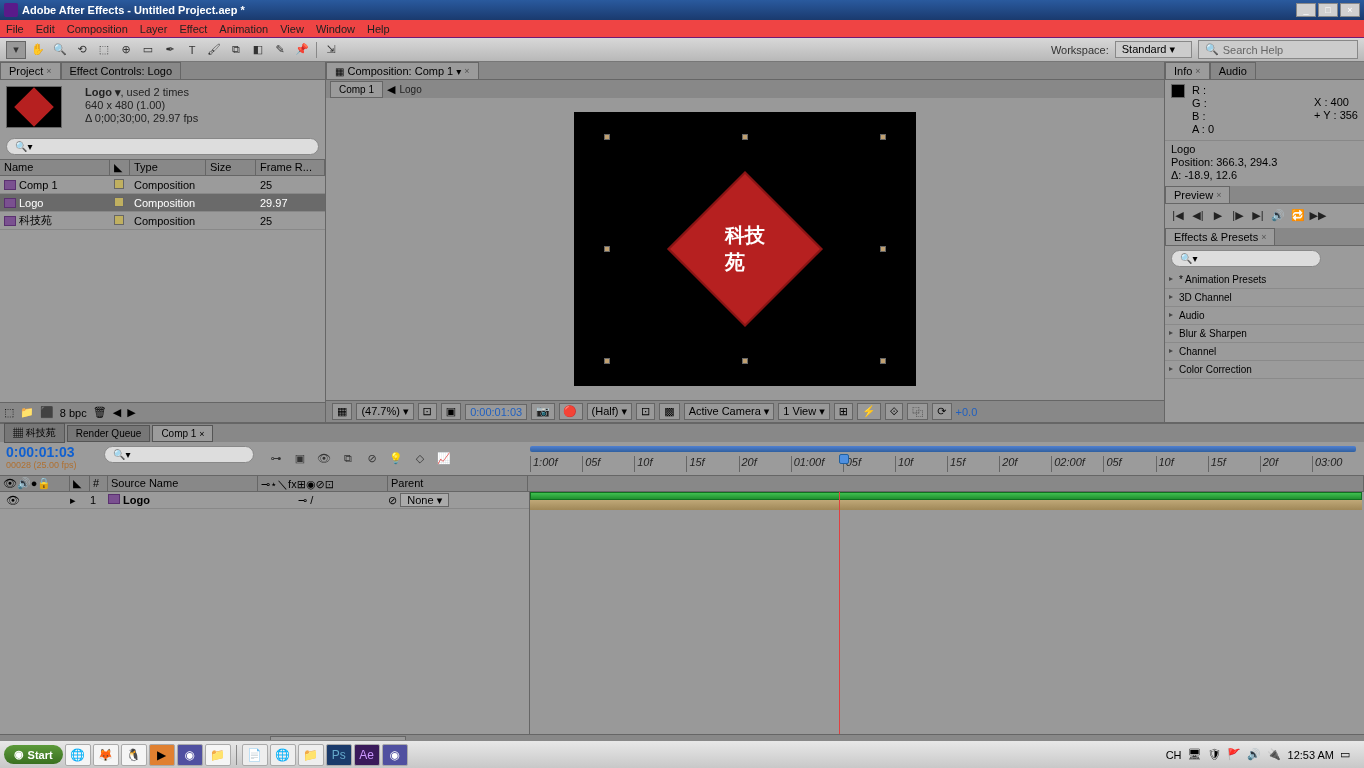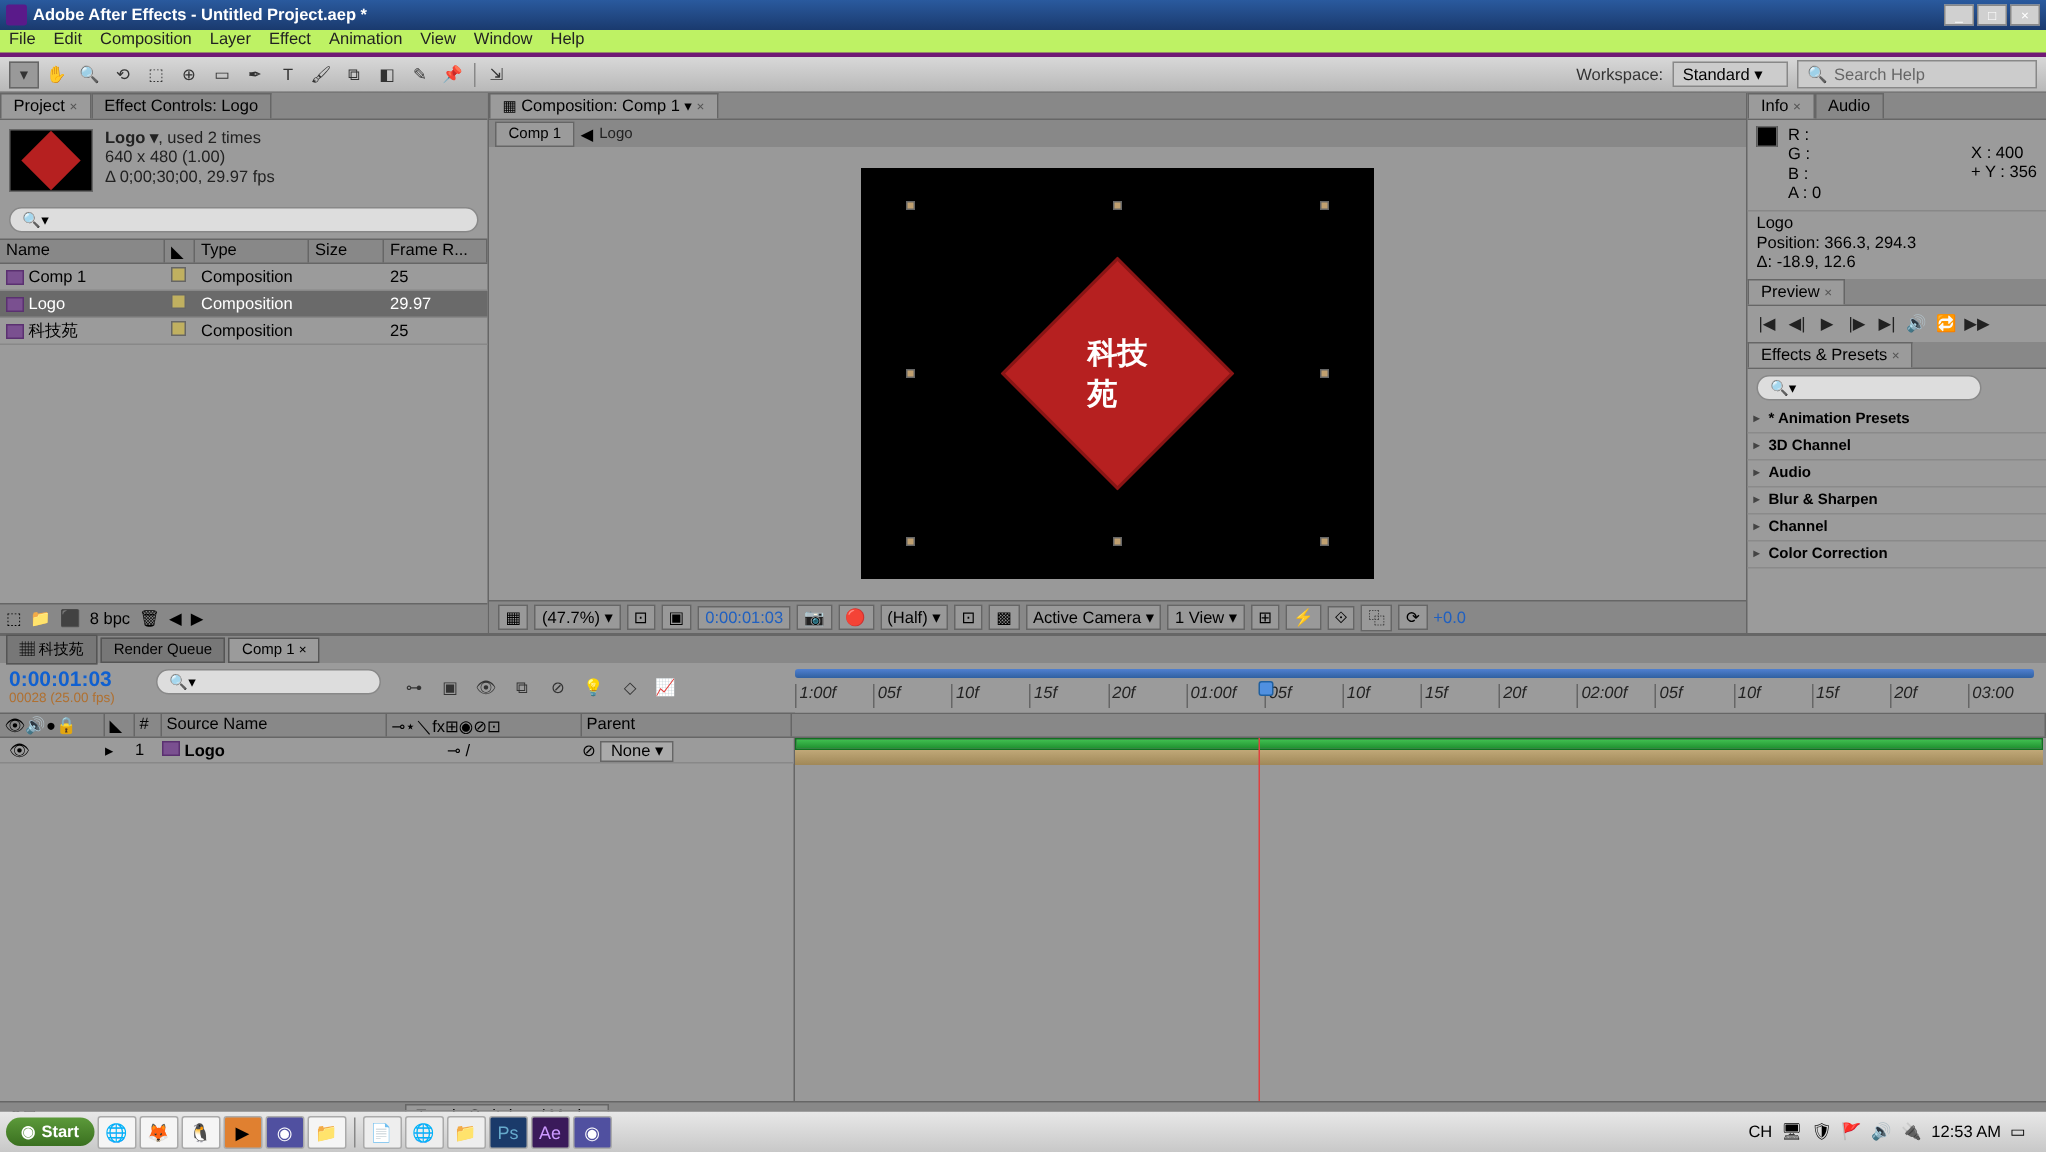--- a/index.html
+++ b/index.html
@@ -2,37 +2,37 @@
 <html><head>
 <meta charset="utf-8">
 <style>
 * { margin: 0; padding: 0; box-sizing: border-box; font-family: Tahoma, Arial, sans-serif; font-size: 11px; user-select: none; }
 body { background: #9b9b9b; width: 1364px; height: 768px; overflow: hidden; position: relative; }
 .titlebar { background: linear-gradient(#2a5a9e, #1a3a6e); height: 20px; display: flex; align-items: center; padding: 0 4px; color: white; }
 .titlebar-icon { width: 14px; height: 14px; background: #5a1a8a; margin-right: 4px; border-radius: 2px; }
 .titlebar-text { flex: 1; font-weight: bold; font-size: 11px; }
 .window-controls { display: flex; gap: 2px; }
 .window-btn { width: 20px; height: 14px; background: #d0d0d0; border: 1px solid #888; font-size: 9px; display: flex; align-items: center; justify-content: center; cursor: pointer; }
-.menubar { background: #bef264; height: 18px; display: flex; align-items: flex-start; padding: 0 6px; gap: 12px; border-bottom: 3px solid #701a75; }
+.menubar { background: #ef4444; height: 18px; display: flex; align-items: center; padding: 0 6px; gap: 12px; border-bottom: 1px solid #701a75; }
 .menu-item { cursor: pointer; color: #222; }
 .toolbar { background: linear-gradient(#d8d8d8, #b8b8b8); height: 24px; display: flex; align-items: center; padding: 0 6px; gap: 2px; border-bottom: 1px solid #777; }
 .tool-btn { width: 20px; height: 18px; display: flex; align-items: center; justify-content: center; cursor: pointer; border: 1px solid transparent; color: #333; }
 .tool-btn.active { background: #999; border: 1px solid #666; }
 .tool-sep { width: 1px; height: 16px; background: #888; margin: 0 2px; }
 .toolbar-right { margin-left: auto; display: flex; align-items: center; gap: 6px; }
 .workspace-label { color: #333; }
 .workspace-select { background: #ccc; border: 1px solid #888; padding: 1px 16px 1px 6px; cursor: pointer; position: relative; }
 .search-help { background: #ccc; border: 1px solid #888; padding: 2px 6px; width: 160px; display: flex; align-items: center; gap: 4px; }
 .main-area { display: flex; height: 360px; }
 .left-panel { width: 326px; background: #9b9b9b; border-right: 1px solid #666; display: flex; flex-direction: column; }
 .panel-tabs { background: #888; height: 18px; display: flex; align-items: center; border-bottom: 1px solid #666; }
 .panel-tab { padding: 2px 8px; background: #9b9b9b; border: 1px solid #666; border-bottom: none; font-size: 10px; cursor: pointer; display: flex; align-items: center; gap: 3px; }
 .panel-tab.active { background: #9b9b9b; }
 .panel-tab .x { font-size: 9px; color: #555; }
-.project-info { display: flex; padding: 6px; gap: 8px; }
+.project-info { display: flex; padding: 6px; gap: 23px; }
 .thumb { width: 56px; height: 42px; background: #000; border: 1px solid #666; display: flex; align-items: center; justify-content: center; }
 .thumb-logo { width: 28px; height: 28px; background: #b62020; transform: rotate(45deg); }
 .proj-details { font-size: 10px; color: #222; line-height: 13px; }
 .proj-details b { font-weight: bold; }
 .search-row { padding: 4px 6px; display: flex; }
 .search-input { flex: 1; background: #ddd; border: 1px solid #888; border-radius: 10px; padding: 2px 8px; font-size: 10px; }
 .proj-table { flex: 1; border-top: 1px solid #666; }
 .proj-header { background: #888; display: flex; height: 16px; font-size: 10px; border-bottom: 1px solid #666; }
 .proj-header > div { padding: 1px 4px; border-right: 1px solid #666; }
 .ph-name { width: 110px; } .ph-tag { width: 20px; } .ph-type { width: 76px; } .ph-size { width: 50px; } .ph-rate { flex: 1; }
@@ -64,21 +64,21 @@
 
 .right-panel { width: 200px; background: #9b9b9b; border-left: 1px solid #666; display: flex; flex-direction: column; }
 .info-content { padding: 4px 6px; font-size: 10px; line-height: 13px; display: flex; }
 .info-left { flex: 1; }
 .info-sw { width: 14px; height: 14px; background: #000; border: 1px solid #666; display: inline-block; vertical-align: top; margin-right: 4px; }
 .info-right { text-align: left; margin-top: 12px; }
 .info-extra { padding: 2px 6px; font-size: 10px; line-height: 13px; border-top: 1px solid #888; }
 .preview-controls { padding: 4px 6px; display: flex; gap: 6px; }
 .play-btn { width: 14px; height: 14px; cursor: pointer; display: flex; align-items: center; justify-content: center; color: #222; }
 .fx-search { padding: 4px 6px; }
-.fx-list { flex: 1; font-weight: bold; }
+.fx-list { flex: 1; }
 .fx-item { padding: 3px 6px 3px 14px; font-size: 10px; cursor: pointer; border-bottom: 1px solid #8a8a8a; position: relative; }
 .fx-item::before { content: "▸"; position: absolute; left: 4px; font-size: 8px; color: #444; }
 
 .timeline-area { height: 330px; background: #9b9b9b; border-top: 2px solid #666; display: flex; flex-direction: column; }
 .tl-tabs { background: #888; height: 18px; display: flex; align-items: center; padding: 0 4px; gap: 2px; }
 .tl-tab { padding: 2px 8px; background: #777; border: 1px solid #555; font-size: 10px; cursor: pointer; }
 .tl-tab.active { background: #9b9b9b; }
 .tl-header { height: 34px; display: flex; border-bottom: 1px solid #666; }
 .tl-time-info { width: 100px; padding: 2px 6px; }
 .tl-current-time { color: #1060d0; font-size: 14px; font-weight: bold; }

